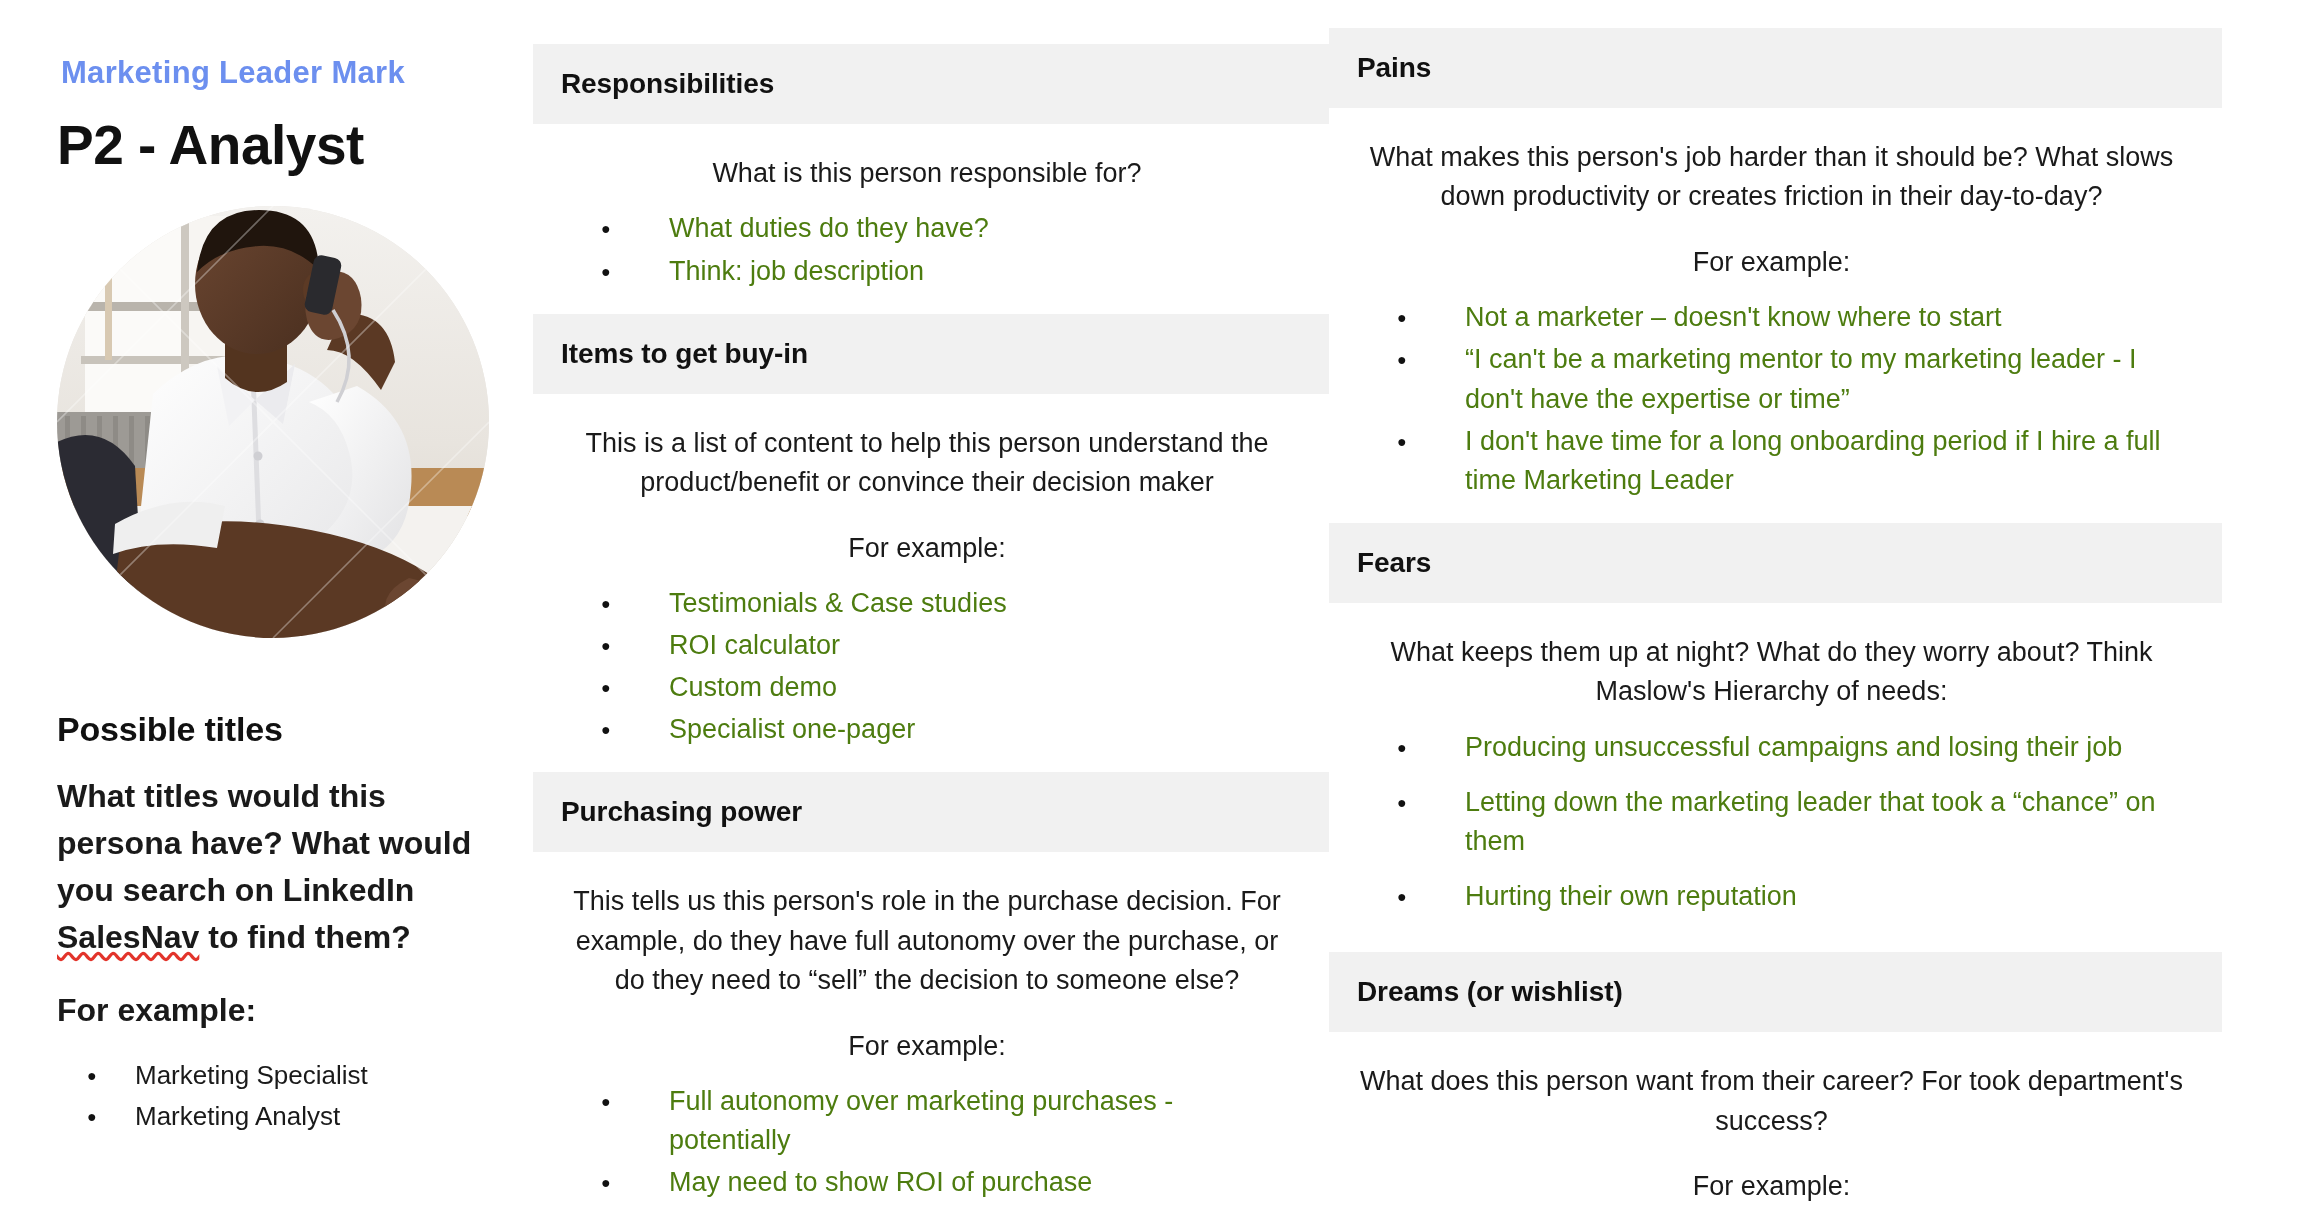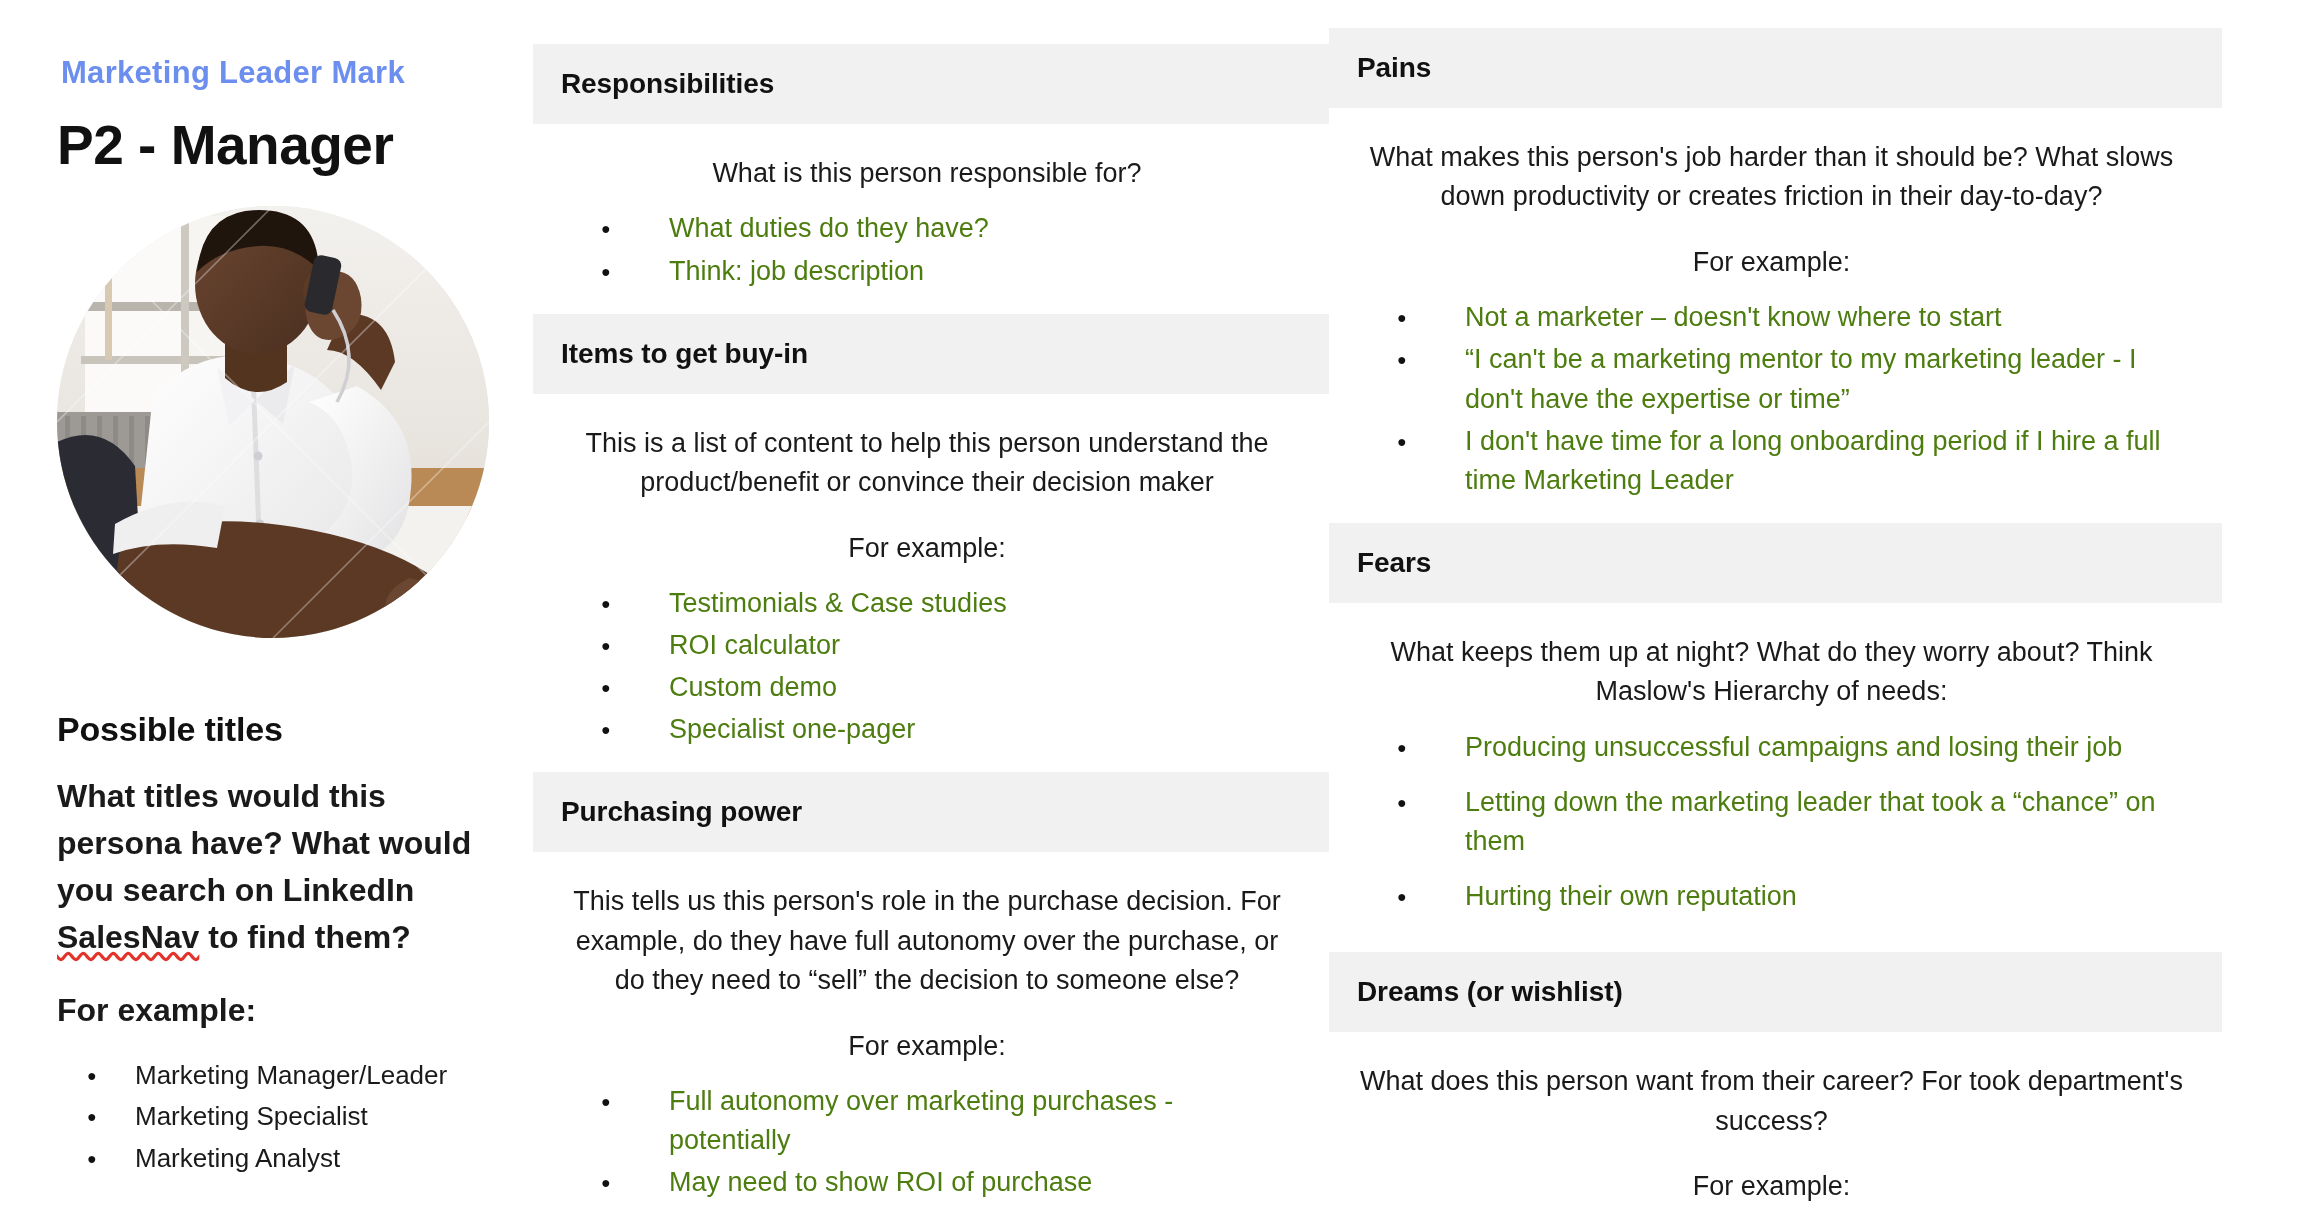--- a/index.html
+++ b/index.html
@@ -154,21 +154,21 @@
 </style>
 </head>
 <body>
 
 <div class="page">
 
   <div class="col-left">
 
     <div class="persona-kicker">Marketing Leader Mark</div>
 
-    <h1 class="persona-title">P2 - Manager</h1>
+    <h1 class="persona-title">P2 - Analyst</h1>
 
     <div class="portrait-wrap">
       <svg viewBox="0 0 432 432" preserveAspectRatio="xMidYMid slice">
         <defs>
           <linearGradient id="bgWin" x1="0" y1="0" x2="0" y2="1">
             <stop offset="0%" stop-color="#f3f1ee"></stop>
             <stop offset="55%" stop-color="#e8e4de"></stop>
             <stop offset="100%" stop-color="#d9d2c8"></stop>
           </linearGradient>
           <linearGradient id="shirtG" x1="0" y1="0" x2="1" y2="1">
@@ -253,21 +253,20 @@
       </svg>
     </div>
 
     <h2 class="sec-title">Possible titles</h2>
 
     <p class="left-body"><span>What titles would this persona have? What would you search on LinkedIn </span><span class="spell">SalesNav</span><span> to find them?</span></p>
 
     <p class="left-body left-foreg">For example:</p>
 
     <ul class="left-list">
-      <li>Marketing Manager/Leader</li>
       <li>Marketing Specialist</li>
       <li>Marketing Analyst</li>
     </ul>
   </div>
 
   <div class="col-mid">
 
     <section>
       <div class="band">
         <h2>Responsibilities</h2>

